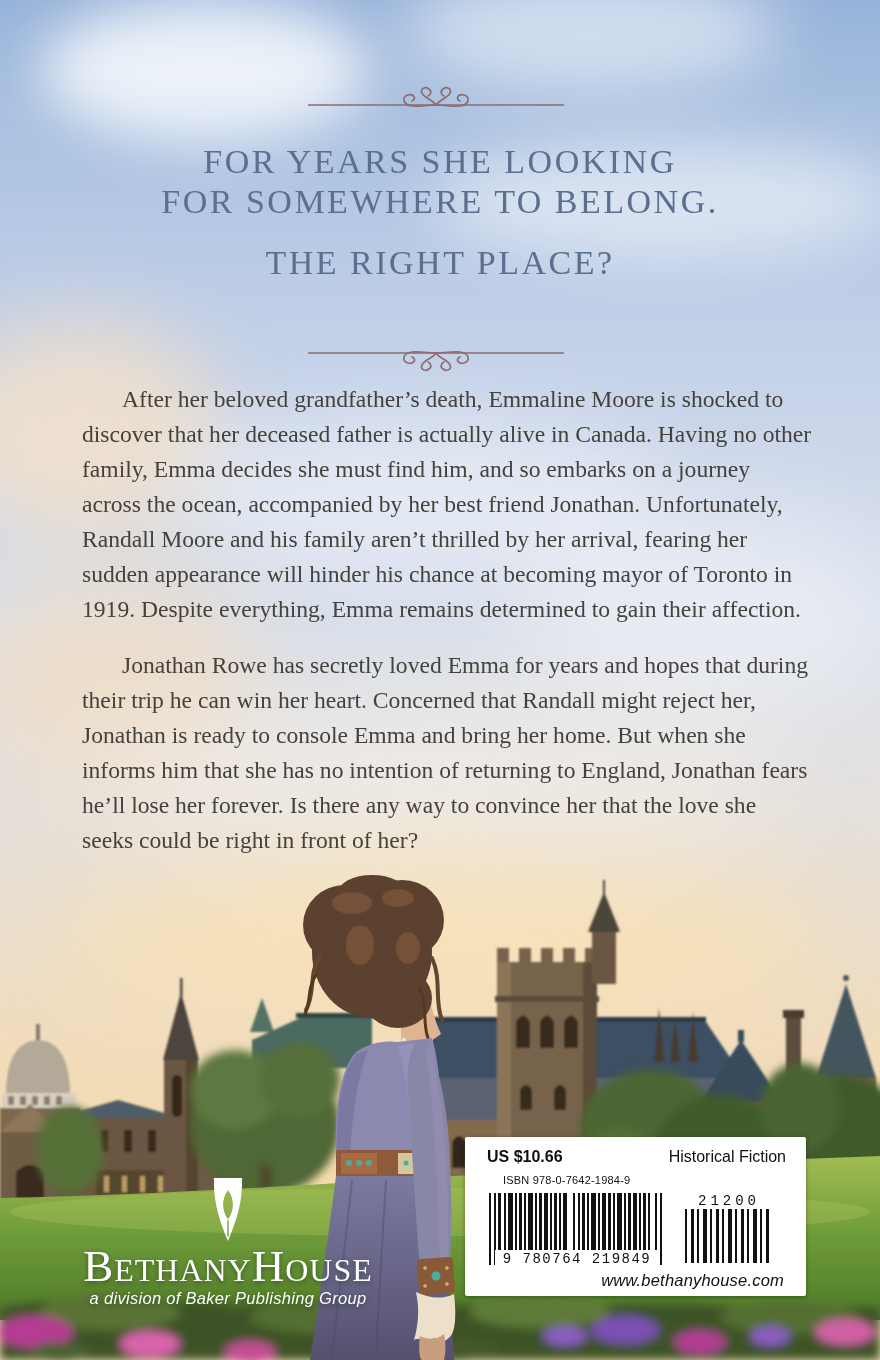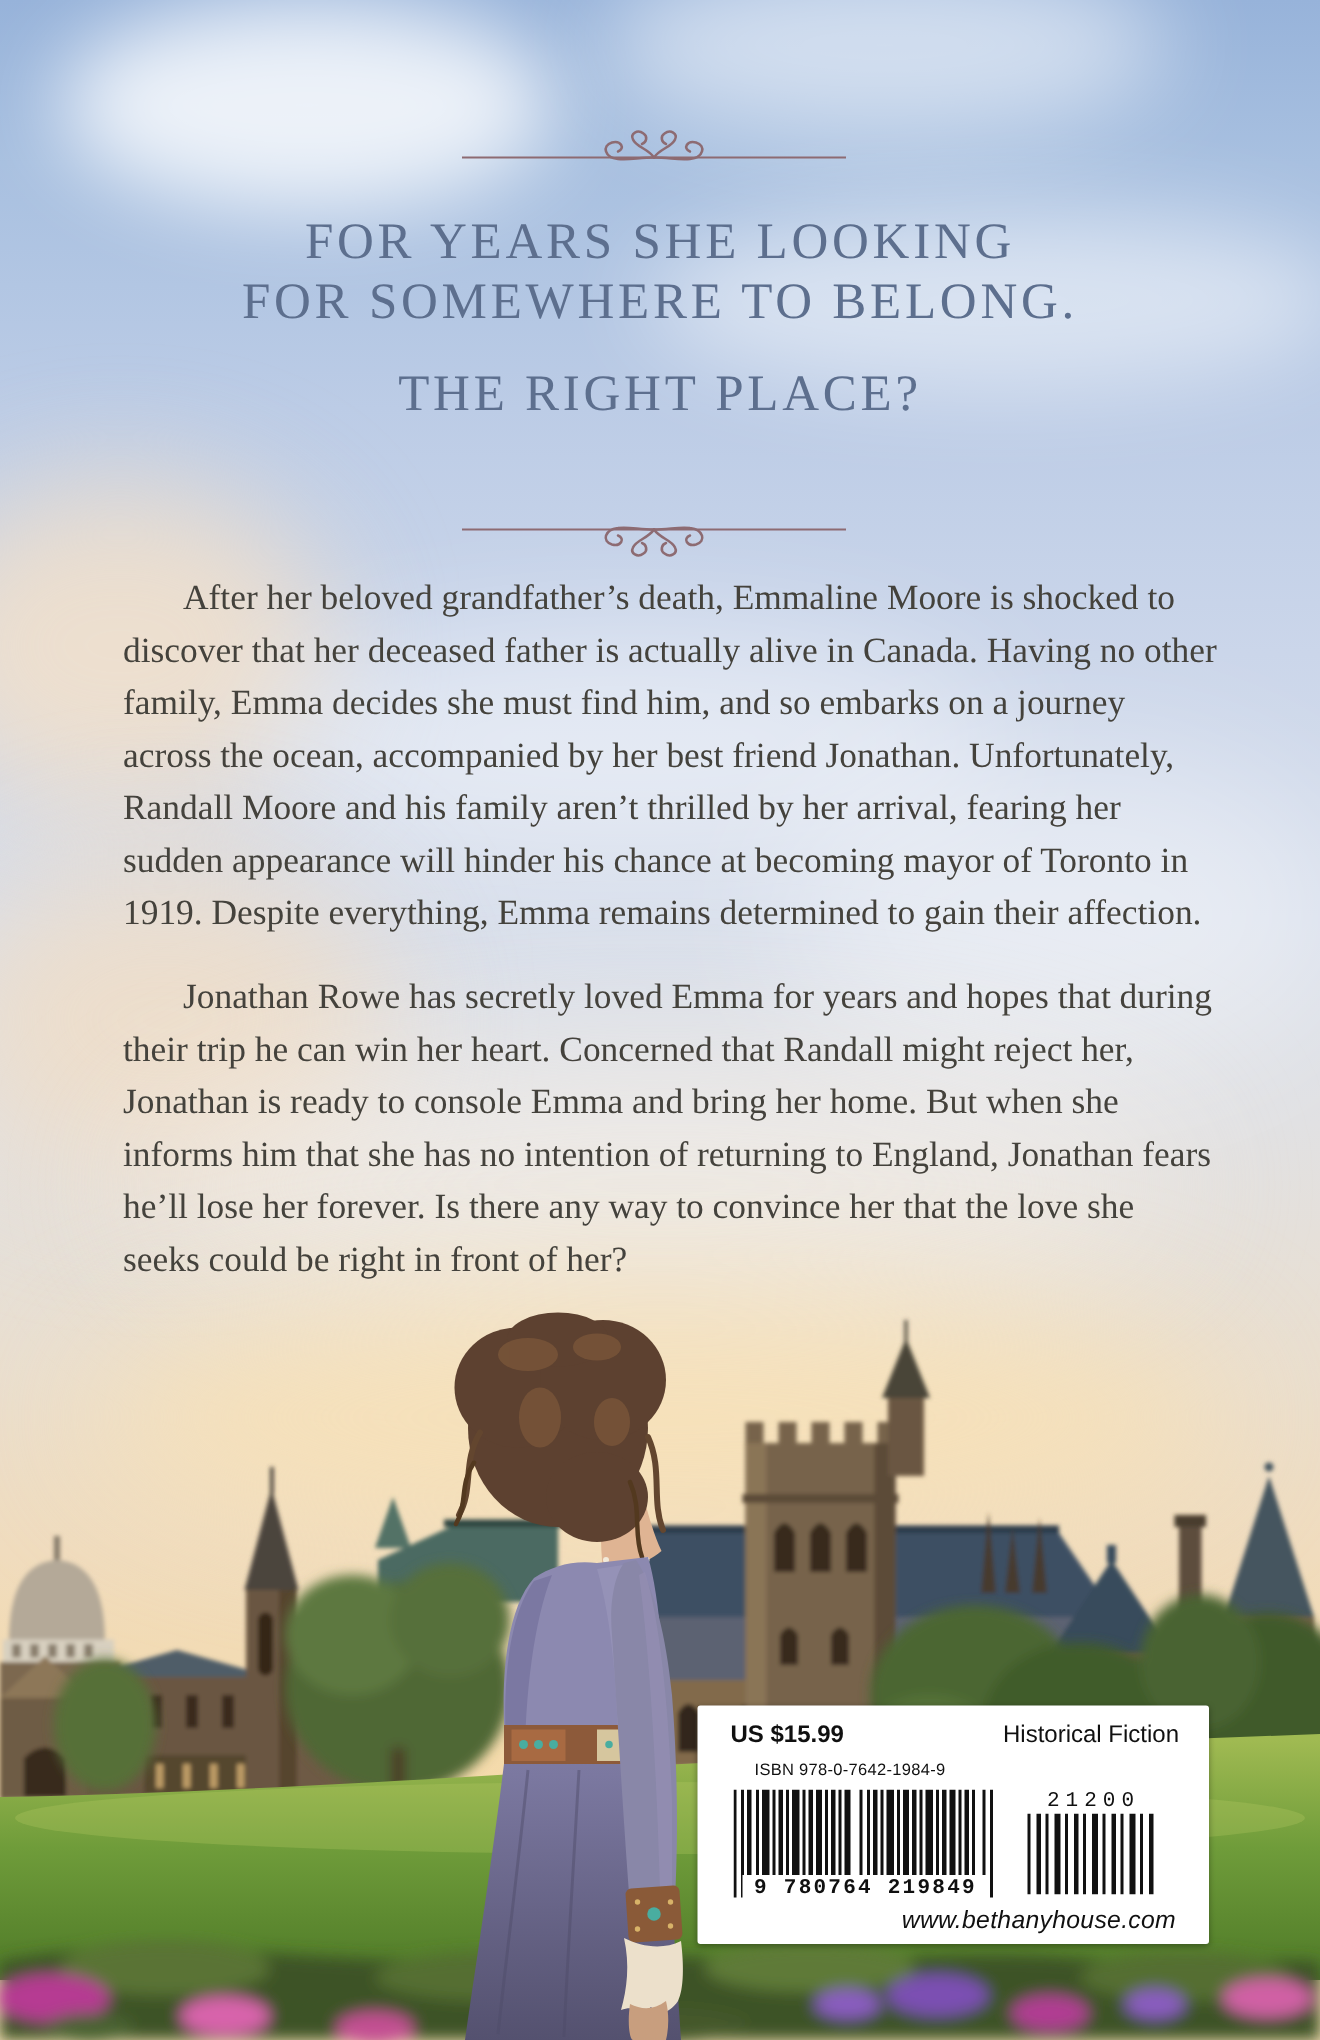--- a/index.html
+++ b/index.html
@@ -40,21 +40,21 @@
   .logo-tagline{font-family:"Liberation Sans",sans-serif;font-style:italic;font-size:16.5px;
     line-height:20px;letter-spacing:.3px;margin-top:4px;}
 
   .bcbox{position:absolute;left:465px;top:1137px;width:341px;height:159px;background:#ffffff;
     border-radius:2px;box-shadow:0 1px 4px rgba(0,0,0,.35);
     font-family:"Liberation Sans",sans-serif;color:#101010;}
   .bc-row1{position:absolute;top:11px;left:22px;right:20px;display:flex;justify-content:space-between;}
   .bc-price{font-weight:bold;font-size:16px;}
   .bc-genre{font-size:16px;}
   .bc-isbn{position:absolute;top:37px;left:38px;font-size:11px;font-weight:normal;letter-spacing:.2px;}
-  .bc-main{position:absolute;left:24px;top:56px;width:176px;height:86px;font-weight:bold;}
+  .bc-main{position:absolute;left:24px;top:56px;width:176px;height:86px;}
   .ean-digits{position:absolute;top:57px;left:6px;right:6px;background:#fff;
     font-family:"Liberation Mono","DejaVu Sans Mono",monospace;font-size:14px;
     letter-spacing:1.5px;text-align:center;padding:1px 0;}
   .bc-addon{position:absolute;left:218px;top:56px;width:92px;height:72px;}
   .addon-digits{position:absolute;top:0;left:0;right:0;text-align:center;
     font-family:"Liberation Mono","DejaVu Sans Mono",monospace;font-size:14px;letter-spacing:4px;}
   .addon-bars{position:absolute;top:16px;left:0;}
   .bc-site{position:absolute;bottom:6px;right:22px;font-size:16.5px;font-weight:normal;
     font-style:italic;letter-spacing:.2px;}
 </style>
@@ -340,24 +340,35 @@
       <path d="M130,21 C126,15 118,14 116,9 C114,5 119,2 123,5 C126,7 125,11 122,12"></path>
       <path d="M130,21 C134,15 142,14 144,9 C146,5 141,2 137,5 C134,7 135,11 138,12"></path>
     </g>
   </svg>
 
   <div class="synopsis">
     <p>After her beloved grandfather’s death, Emmaline Moore is shocked to discover that her deceased father is actually alive in Canada. Having no other family, Emma decides she must find him, and so embarks on a journey across the ocean, accompanied by her best friend Jonathan. Unfortunately, Randall Moore and his family aren’t thrilled by her arrival, fearing her sudden appearance will hinder his chance at becoming mayor of Toronto in 1919. Despite everything, Emma remains determined to gain their affection.</p>
     <p>Jonathan Rowe has secretly loved Emma for years and hopes that during their trip he can win her heart. Concerned that Randall might reject her, Jonathan is ready to console Emma and bring her home. But when she informs him that she has no intention of returning to England, Jonathan fears he’ll lose her forever. Is there any way to convince her that the love she seeks could be right in front of her?</p>
   </div>
 
+  <div class="logo">
+    <span class="logo-mark">
+      <svg width="34" height="64" viewBox="0 0 60 118" xmlns="http://www.w3.org/2000/svg">
+        <path fill="#ffffff" fill-rule="evenodd" d="M4,0 H56 C56,36 52,64 30,116 C8,64 4,36 4,0 Z
+             M30,22 C42,38 42,60 30,76 C18,60 18,38 30,22 Z
+             M28.6,78 H31.4 V108 H28.6 Z"></path>
+      </svg>
+    </span>
+    <div class="logo-name">BethanyHouse</div>
+    <div class="logo-tagline">a division of Baker Publishing Group</div>
+  </div>
 
   <div class="bcbox">
     <div class="bc-row1">
-      <span class="bc-price">US $15.99</span>
+      <span class="bc-price">US $10.66</span>
       <span class="bc-genre">Historical Fiction</span>
     </div>
     <div class="bc-isbn">ISBN 978-0-7642-1984-9</div>
 
     <div class="bc-main">
       <svg width="176" height="76" viewBox="0 0 176 76" xmlns="http://www.w3.org/2000/svg">
         <g fill="#111111">
           <rect x="0" y="0" width="2" height="72"></rect>
             <rect x="5" y="0" width="2" height="72"></rect>
           <rect x="9" y="0" width="3" height="58"></rect>

